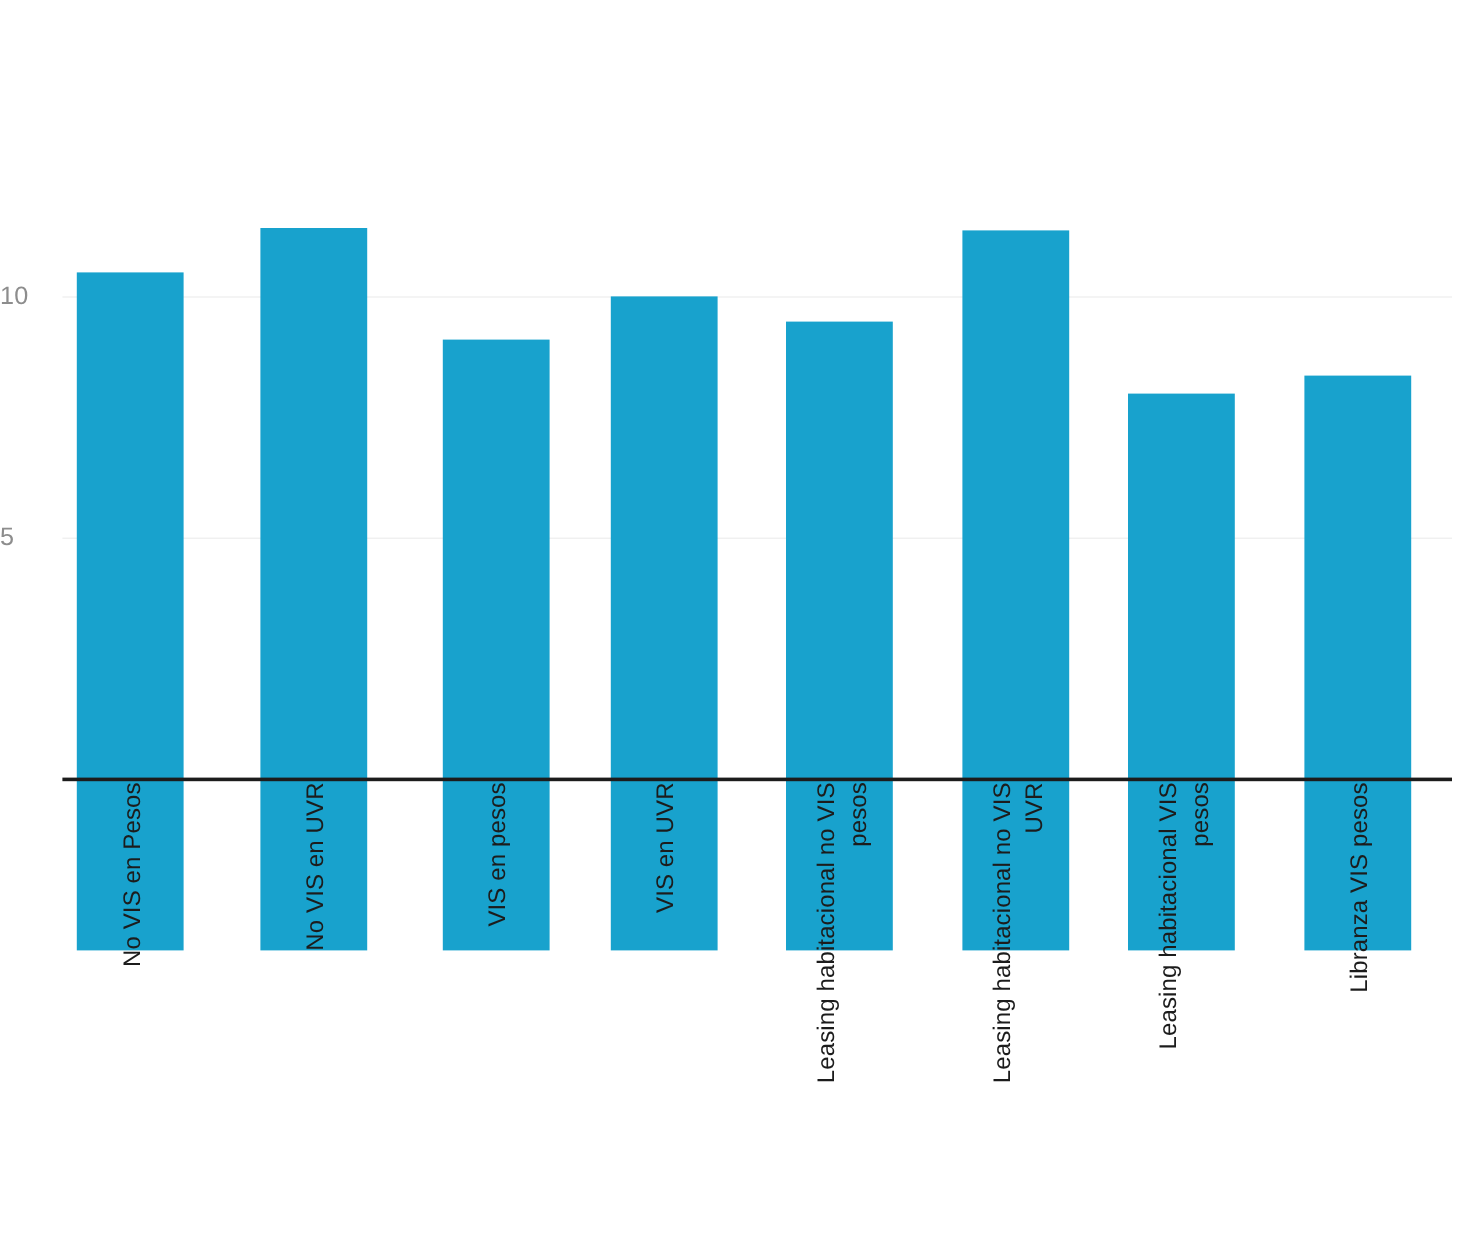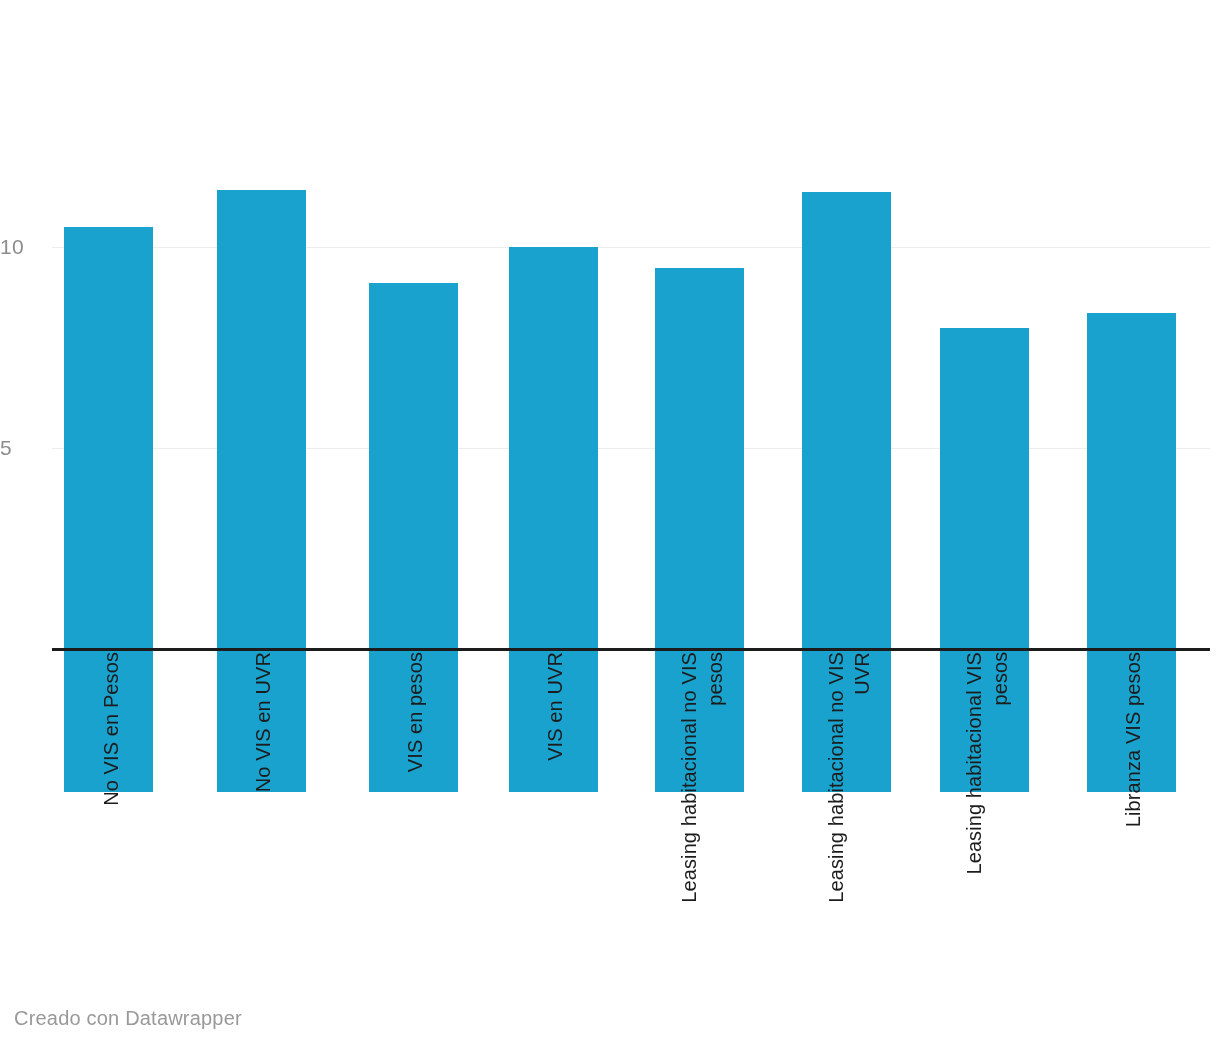--- a/index.html
+++ b/index.html
@@ -130,15 +130,14 @@
     <div class="x-label" style="left:542px; width:330px;">VIS en UVR</div>
     <div class="x-label" style="left:676px; width:330px; max-height:330px;">Leasing habitacional no VIS
 pesos</div>
     <div class="x-label" style="left:823px; width:330px; max-height:330px;">Leasing habitacional no VIS
 UVR</div>
     <div class="x-label" style="left:961px; width:330px; max-height:330px;">Leasing habitacional VIS
 pesos</div>
     <div class="x-label" style="left:1120px;width:330px;">Libranza VIS pesos</div>
   </div>
 
-  <div class="footer-note">Creado con Datawrapper</div>
 
 </div>
 
 </body></html>

